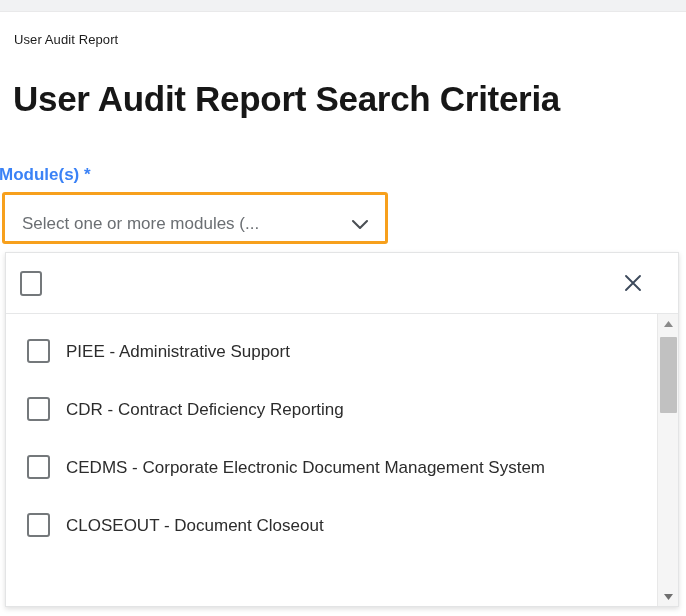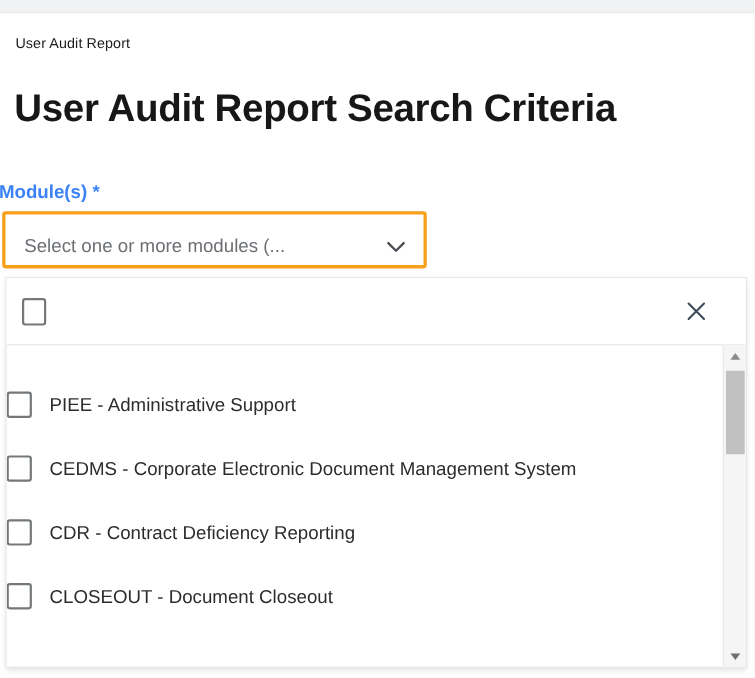--- a/index.html
+++ b/index.html
@@ -160,22 +160,23 @@
     height: 292px;
     display: flex;
   }
   .option-list {
     flex: 1;
     padding-top: 8px;
     overflow: hidden;
   }
   .option-row {
     display: flex;
-    align-items: flex-end;
+    align-items: center;
     height: 58px;
+    padding-left: 21px;
     cursor: pointer;
   }
   .option-label {
     margin-left: 16px;
     font-size: 17px;
     line-height: 23px;
     color: #2c2c2c;
     white-space: nowrap;
   }
 
@@ -252,26 +253,26 @@
       <div class="option-list">
 
         <div class="option-row">
           <span class="checkbox"></span>
           <span class="option-label">PIEE - Administrative Support</span>
         </div>
 
 
         <div class="option-row">
           <span class="checkbox"></span>
+          <span class="option-label">CDR - Contract Deficiency Reporting</span>
+        </div>
+
+        <div class="option-row">
+          <span class="checkbox"></span>
           <span class="option-label">CEDMS - Corporate Electronic Document Management System</span>
-        </div>
-
-        <div class="option-row">
-          <span class="checkbox"></span>
-          <span class="option-label">CDR - Contract Deficiency Reporting</span>
         </div>
 
         <div class="option-row">
           <span class="checkbox"></span>
           <span class="option-label">CLOSEOUT - Document Closeout</span>
         </div>
 
       </div>
 
       <div class="scrollbar">

